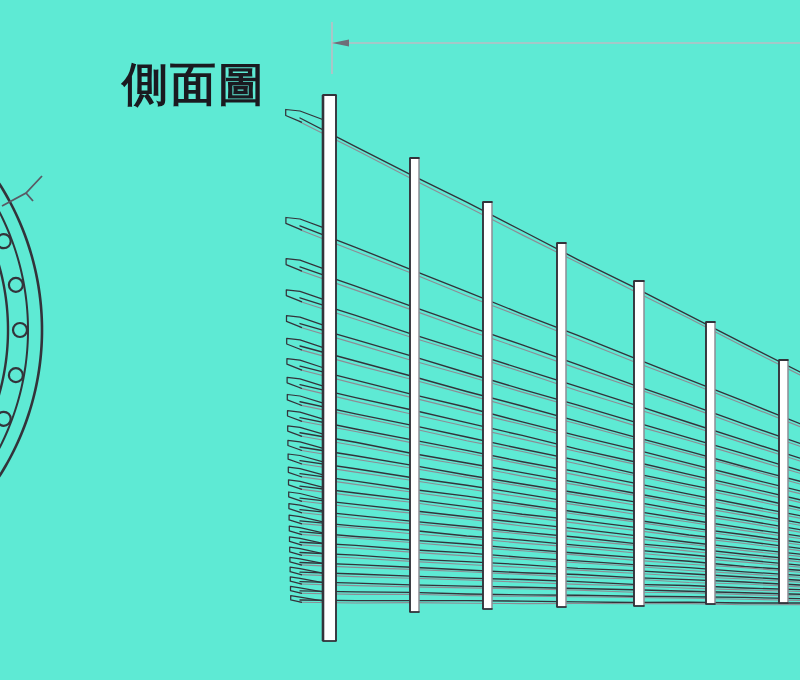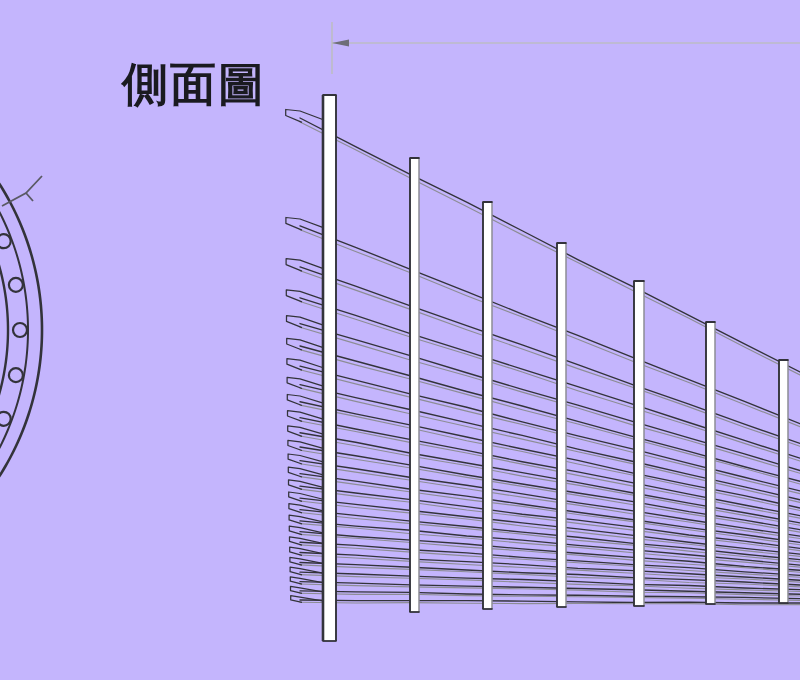--- a/index.html
+++ b/index.html
@@ -1,18 +1,18 @@
 <!DOCTYPE html>
 <html><head>
 <meta charset="utf-8">
 <style>
   html,body{margin:0;padding:0;background:#ffffff;}
   body{width:800px;height:680px;overflow:hidden;
        font-family:"DejaVu Sans","Liberation Sans",sans-serif;}
-  #stage{position:relative;width:800px;height:680px;background:#c4b5fd;}
+  #stage{position:relative;width:800px;height:680px;background:#5eead4;}
   #drawing{position:absolute;left:0;top:0;width:800px;height:680px;}
   #title-label{
     position:absolute;
     left:122px; top:58px;
     font-family:"DejaVu Serif","Liberation Serif",serif;
     font-weight:700;
     font-size:46px;
     line-height:52px;
     letter-spacing:2px;
     color:#1a1a20;

